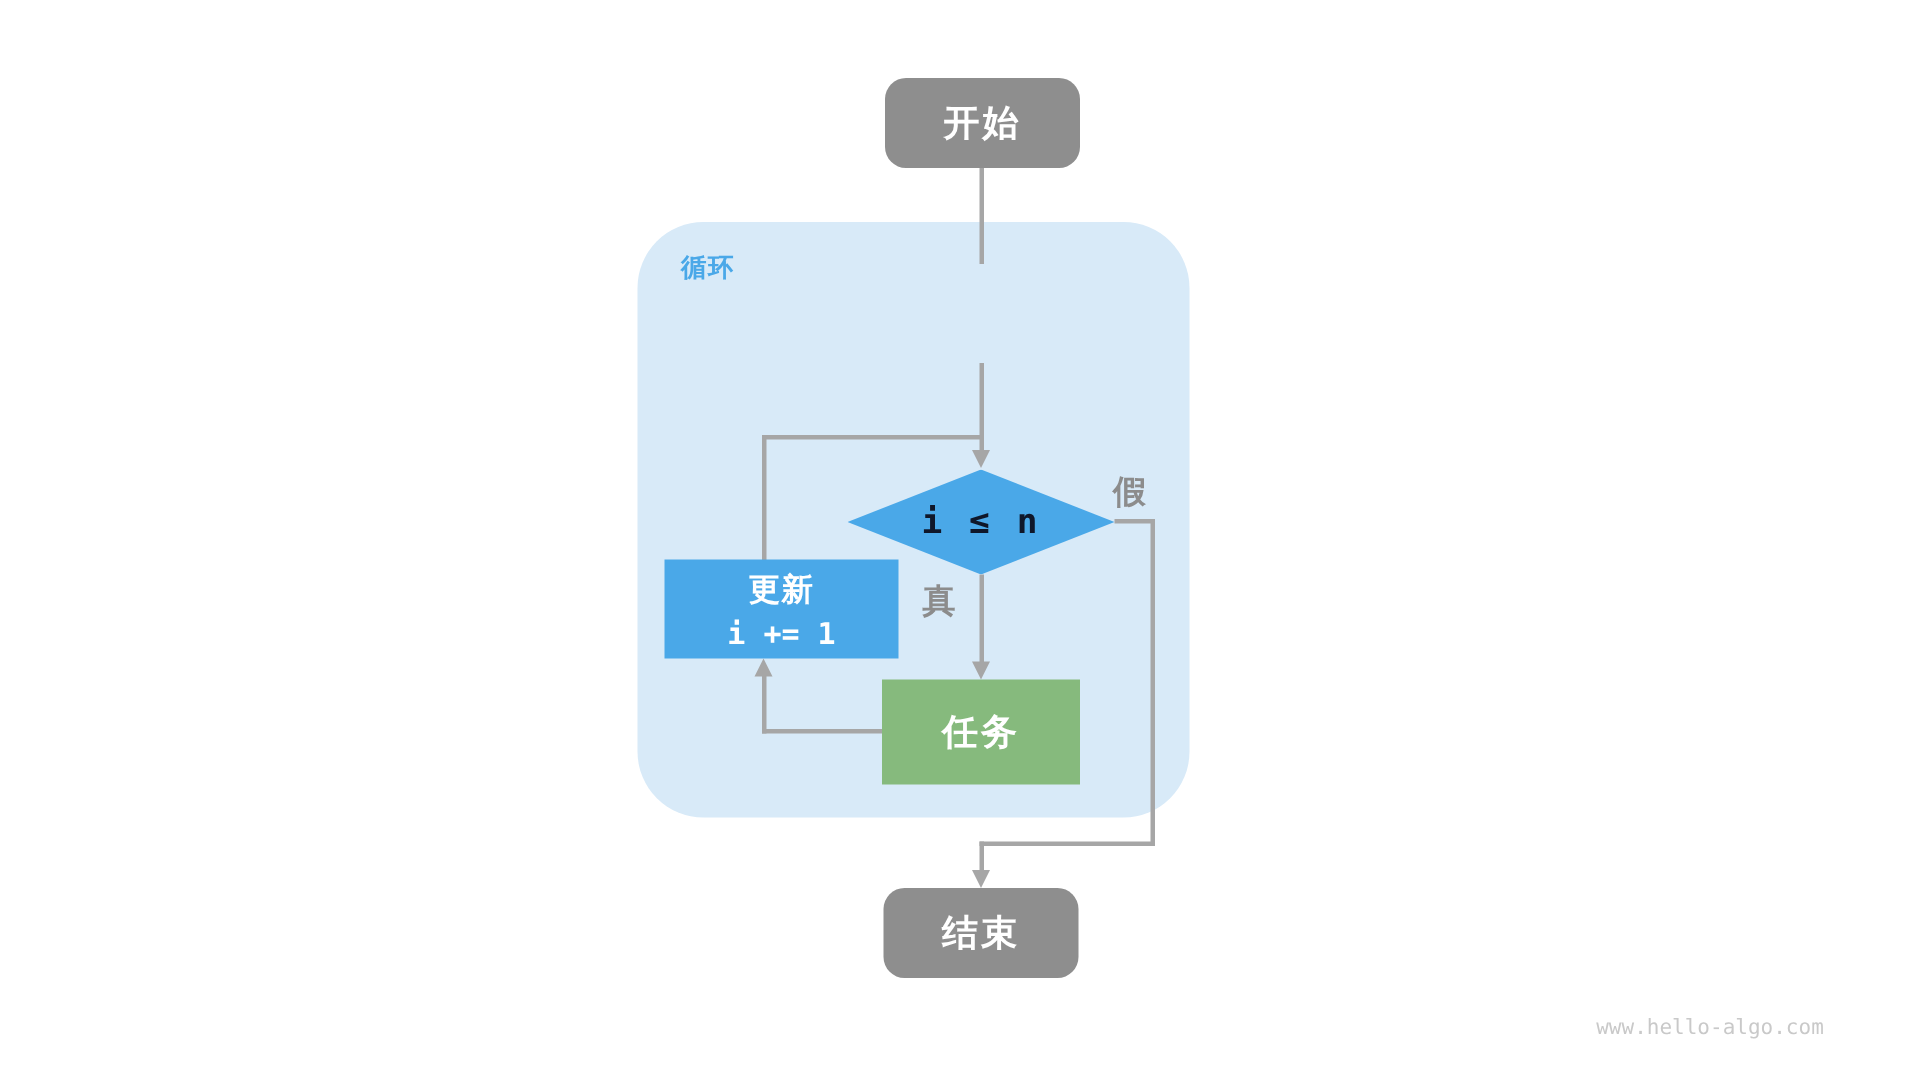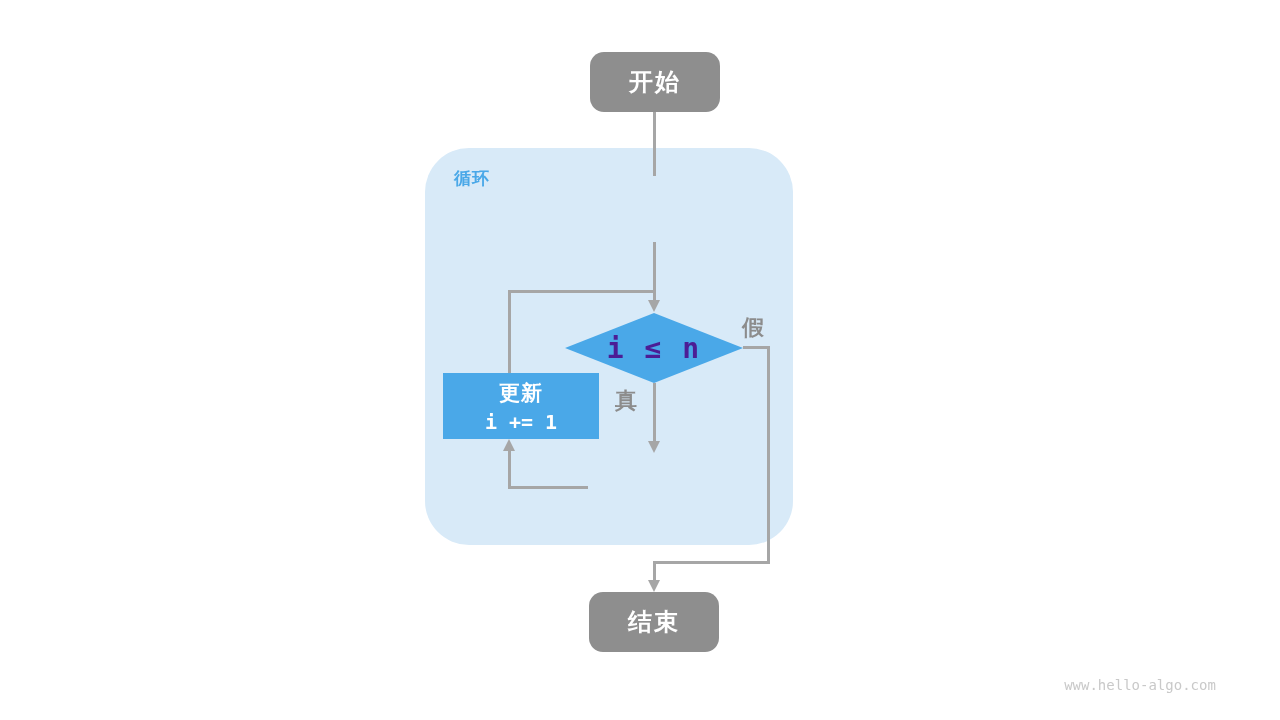--- a/index.html
+++ b/index.html
@@ -88,23 +88,23 @@
     left: 565px; top: 313px;
     width: 178px; height: 70px;
     background: var(--blue);
     clip-path: polygon(50% 0%, 100% 50%, 50% 100%, 0% 50%);
     display: flex;
     align-items: center;
     justify-content: center;
   }
   .diamond .expr {
     font-family: "DejaVu Sans Mono", monospace;
-    font-size: 28px;
+    font-size: 23px;
     font-weight: 700;
-    color: #4c1d95;
+    color: #0f172a;
     letter-spacing: 2px;
   }
   .edge-label {
     position: absolute;
     font-size: 22px;
     font-weight: 700;
     color: var(--label-gray);
   }
   .watermark {
     position: absolute;
@@ -151,20 +151,23 @@
 
   <div class="diamond">
     <span class="expr">i ≤ n</span>
   </div>
 
   <div class="box" style="left:443px; top:373px; width:156px; height:66px;">
     <div class="box-title">更新</div>
     <div class="box-code">i += 1</div>
   </div>
 
+  <div class="node task" style="left:588px; top:453px; width:132px; height:70px;">
+    <span>任务</span>
+  </div>
 
   <div class="node terminal" style="left:589px; top:592px; width:130px; height:60px;">
     <span>结束</span>
   </div>
 
   <div class="edge-label" style="left:615px; top:386px;">真</div>
   <div class="edge-label" style="left:742px; top:313px;">假</div>
 
   <div class="watermark">www.hello-algo.com</div>
 

